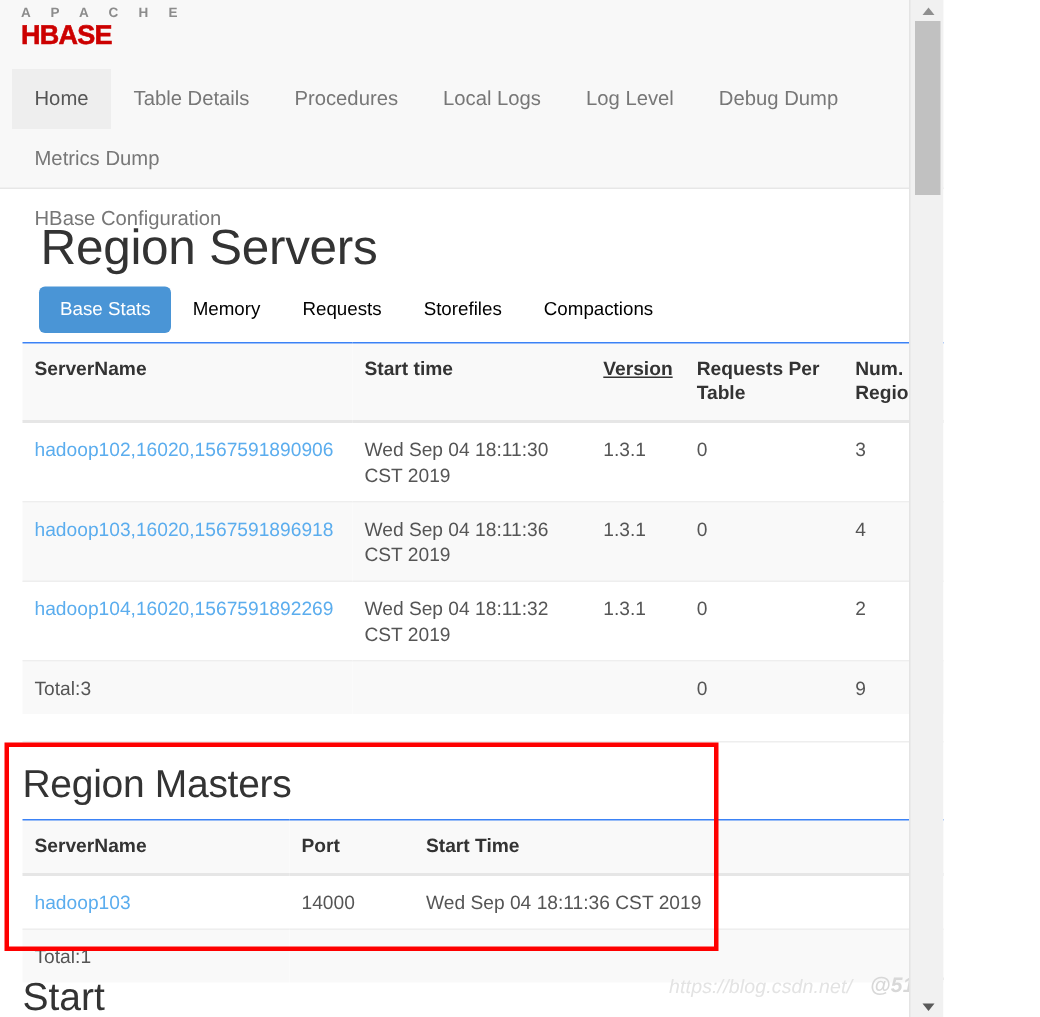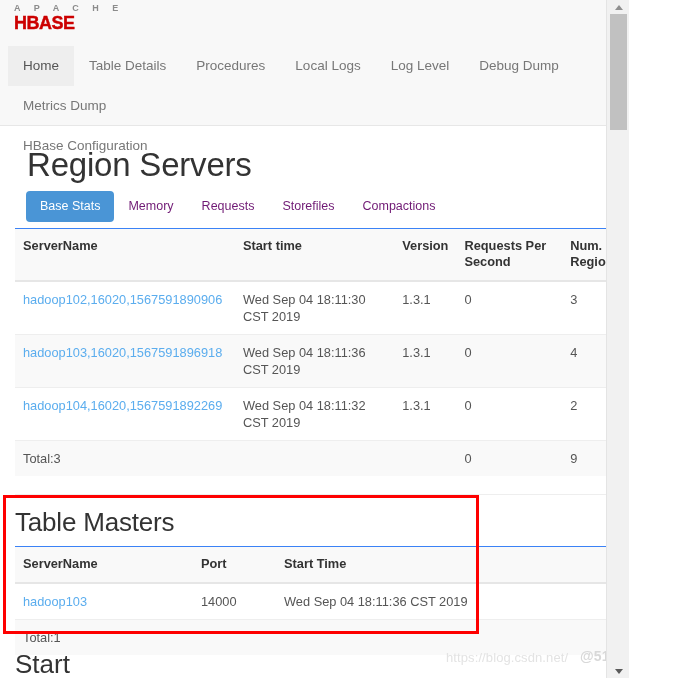--- a/index.html
+++ b/index.html
@@ -102,21 +102,21 @@
 
   
   .tabs {
     display: flex;
     align-items: center;
     margin: 0 0 6px 0;
     padding-left: 11px;
   }
   .tab {
     font-size: 12.5px;
-    color: #701a75;
+    color: #000000;
     padding: 7px 14px;
     text-decoration: none;
     border-radius: 4px;
     line-height: 17px;
     cursor: pointer;
     white-space: nowrap;
   }
   .tab.active {
     background: #4a95d6;
     color: #ffffff;
@@ -151,21 +151,21 @@
   table.data tbody tr.total td { background: #f9f9f9; }
   td a.link, a.link {
     color: #5badee;
     text-decoration: none;
     cursor: pointer;
   }
 
   
   .rs-c1 { width: 220px; }
   .rs-c2 { width: 160px; }
-  .rs-c3 { width: 61px; }
+  .rs-c3 { width: 61px; text-decoration: underline; }
   .rs-c4 { width: 106px; }
   .rs-c5 { width: 93px; }
 
   
   .bm-c1 { width: 178px; }
   .bm-c2 { width: 83px; }
   .bm-c3 { width: auto; }
 
   hr.sep {
     border: 0;
@@ -205,20 +205,21 @@
     color: #333;
     line-height: 1.1;
   }
 
   
   .watermark {
     position: absolute;
     z-index: 60;
     white-space: nowrap;
     pointer-events: none;
+    font-style: italic;
   }
   .wm-csdn {
     left: 446px;
     top: 650px;
     font-size: 13px;
     color: #e3e3e3;
     letter-spacing: 0.1px;
   }
   .wm-cto {
     left: 580px;
@@ -318,21 +319,21 @@
         <a class="tab">Storefiles</a>
         <a class="tab">Compactions</a>
       </div>
 
       <table class="data">
         <thead>
           <tr>
             <th class="rs-c1">ServerName</th>
             <th class="rs-c2">Start time</th>
             <th class="rs-c3">Version</th>
-            <th class="rs-c4">Requests Per Second</th>
+            <th class="rs-c4">Requests Per Table</th>
             <th class="rs-c5">Num. Regions</th>
           </tr>
         </thead>
         <tbody>
           <tr>
             <td>
               <a class="link">hadoop102,16020,1567591890906</a>
             </td>
             <td>Wed Sep 04 18:11:30 CST 2019</td>
             <td>1.3.1</td>
@@ -364,21 +365,21 @@
             <td>0</td>
             <td>9</td>
           </tr>
         </tbody>
       </table>
 
       <hr class="sep">
     </div>
 
     <div class="backup-block">
-      <h2 class="section-heading">Table Masters</h2>
+      <h2 class="section-heading">Region Masters</h2>
 
       <table class="data">
         <thead>
           <tr>
             <th class="bm-c1">ServerName</th>
             <th class="bm-c2">Port</th>
             <th class="bm-c3">Start Time</th>
           </tr>
         </thead>
         <tbody>

